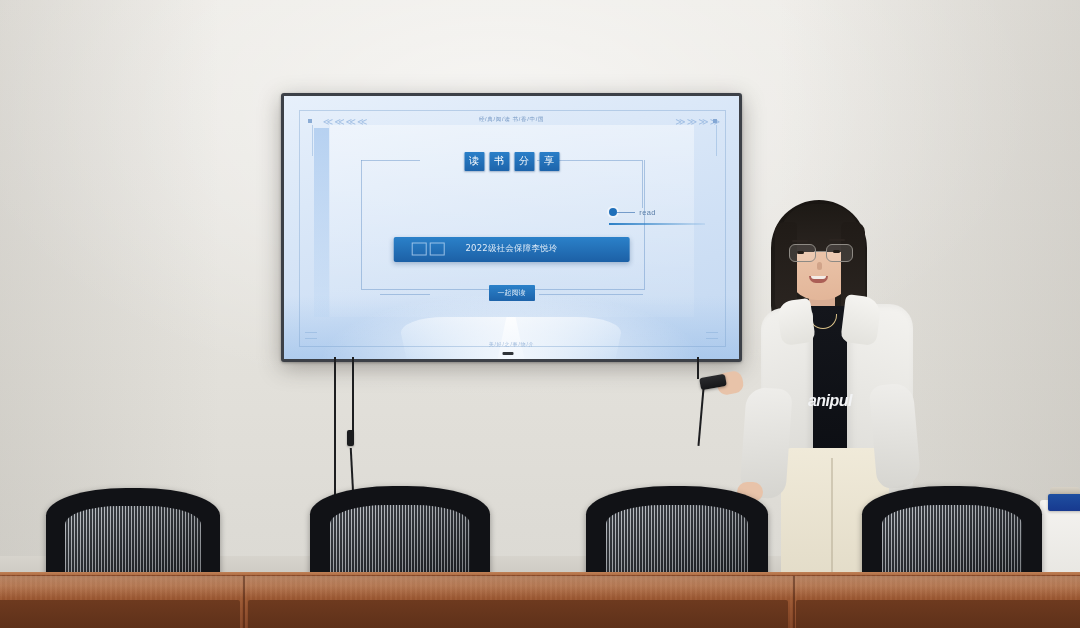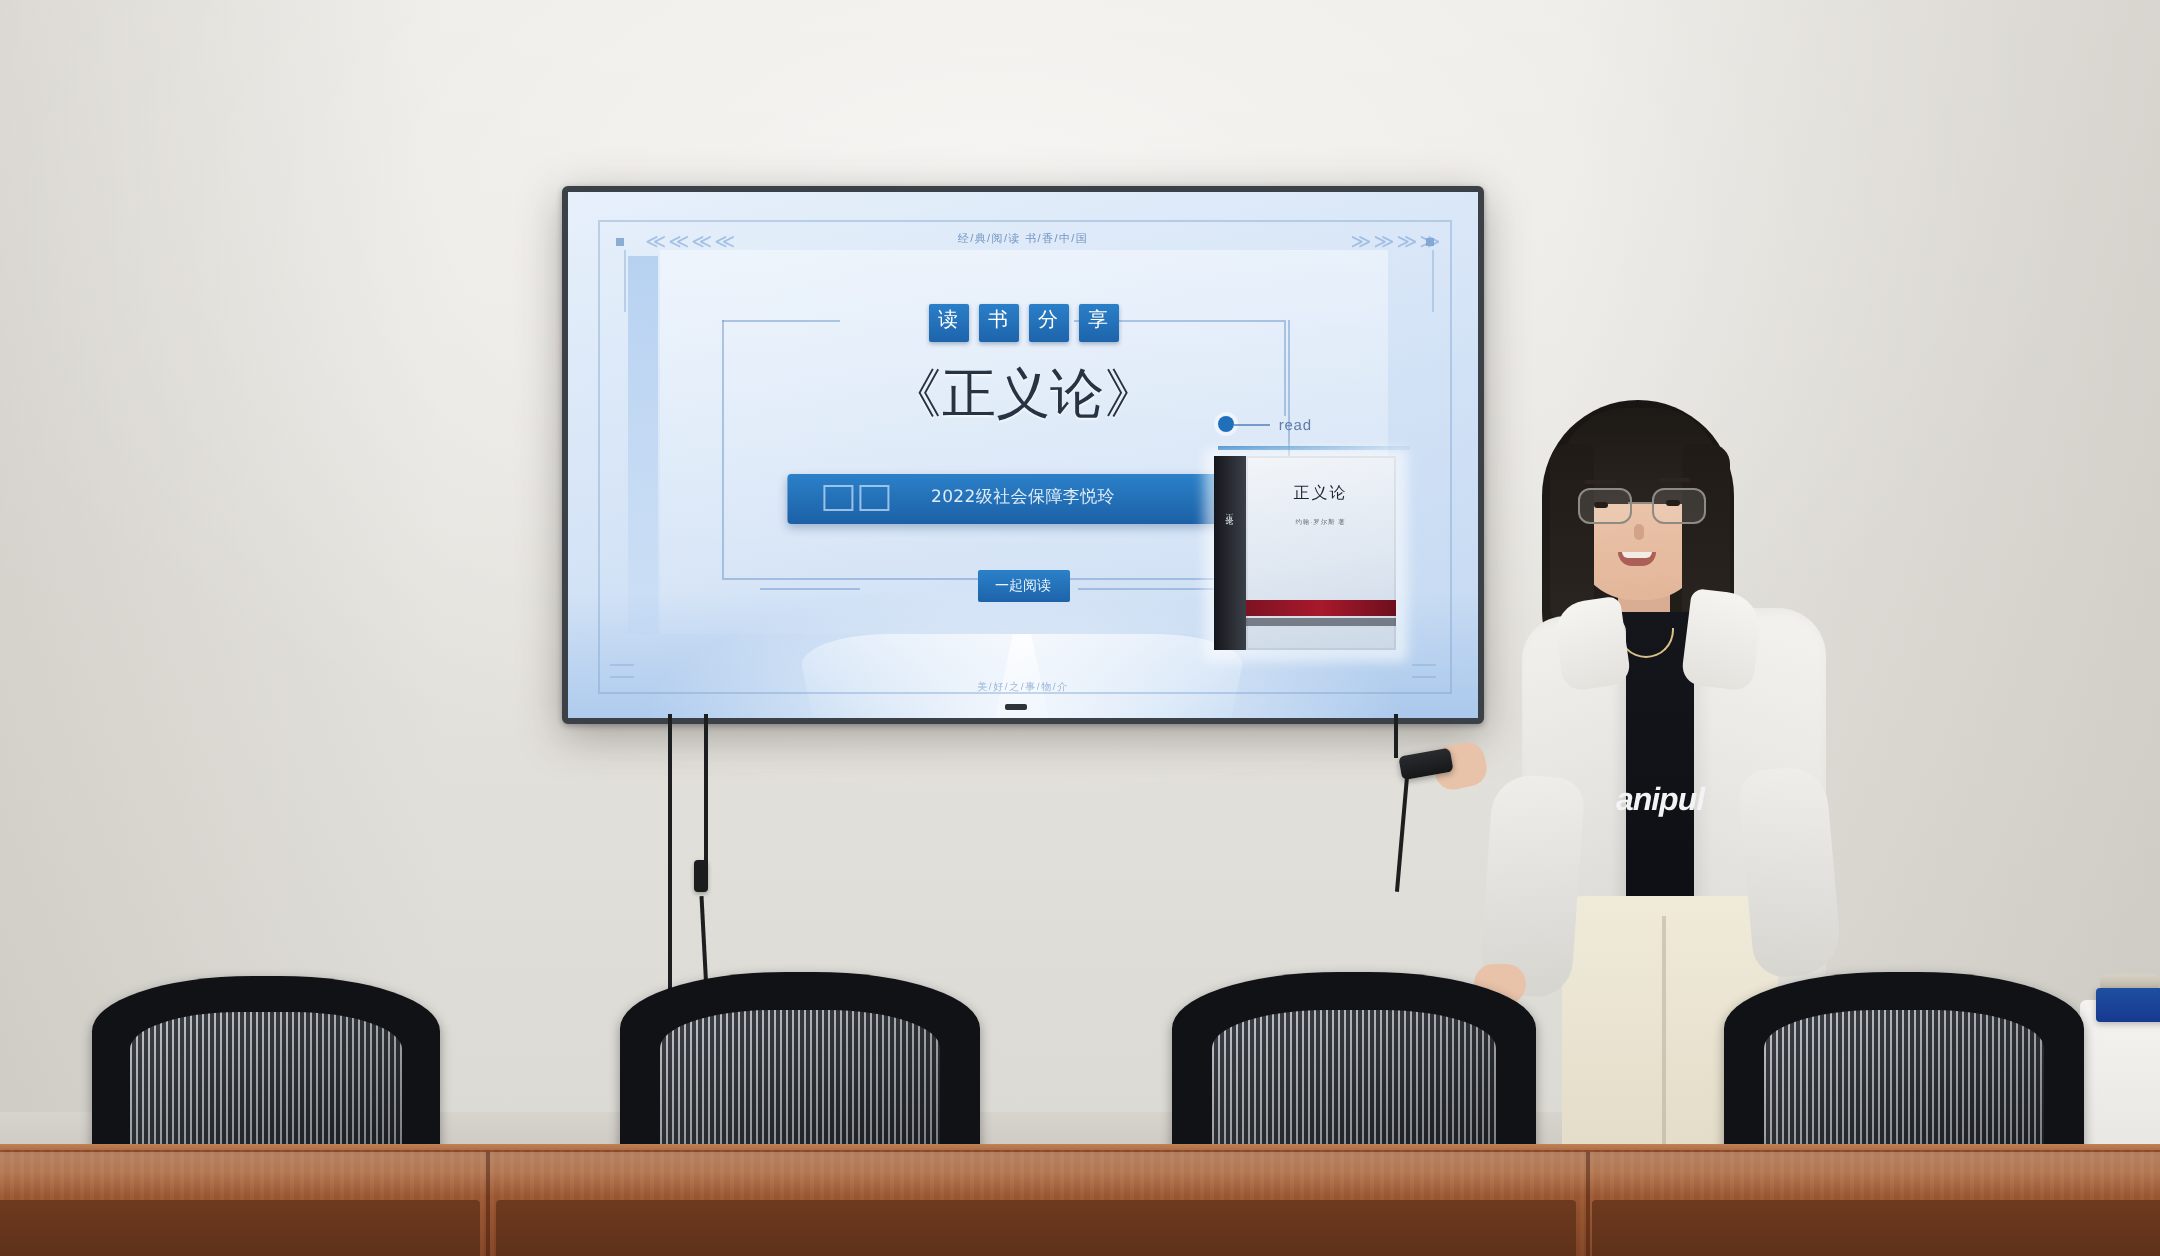--- a/index.html
+++ b/index.html
@@ -437,53 +437,40 @@
         <div class="title-rect-top-r"></div>
         <div class="read-vline"></div>
 
         <div class="badges">
           <span class="badge">读</span>
           <span class="badge">书</span>
           <span class="badge">分</span>
           <span class="badge">享</span>
         </div>
 
-        <div class="slide-title">《正义论》</div>
 
         <div class="subtitle-bar">
           <div class="subtitle-boxes">
             <span class="subtitle-box"></span>
             <span class="subtitle-box"></span>
           </div>
           <span class="subtitle-text">2022级社会保障李悦玲</span>
         </div>
 
         <div class="rt-line-l"></div>
         <div class="rt-line-r"></div>
         <div class="read-together">一起阅读</div>
 
         <div class="read-marker">
           <span class="read-dot"></span>
           <span class="read-line"></span>
           <span class="read-label">read</span>
         </div>
         <div class="read-underline"></div>
 
-        <div class="book-wrap">
-          <div class="book-glow"></div>
-          <div class="book-spine">
-            <span class="book-spine-txt">正义论</span>
-          </div>
-          <div class="book-face">
-            <span class="book-title">正义论</span>
-            <span class="book-sub">约翰·罗尔斯  著</span>
-            <span class="book-band2"></span>
-            <span class="book-band"></span>
-          </div>
-        </div>
 
       </div>
     </div>
   </div>
 
   <div class="tv-logo" style="left:508px;top:352px;"></div>
 
   <div class="cable" style="left:334px;top:357px;width:2px;height:222px;"></div>
   <div class="cable" style="left:352px;top:357px;width:2px;height:76px;"></div>
   <div class="cable" style="left:352px;top:448px;width:2px;height:86px;transform:rotate(-3deg);"></div>

